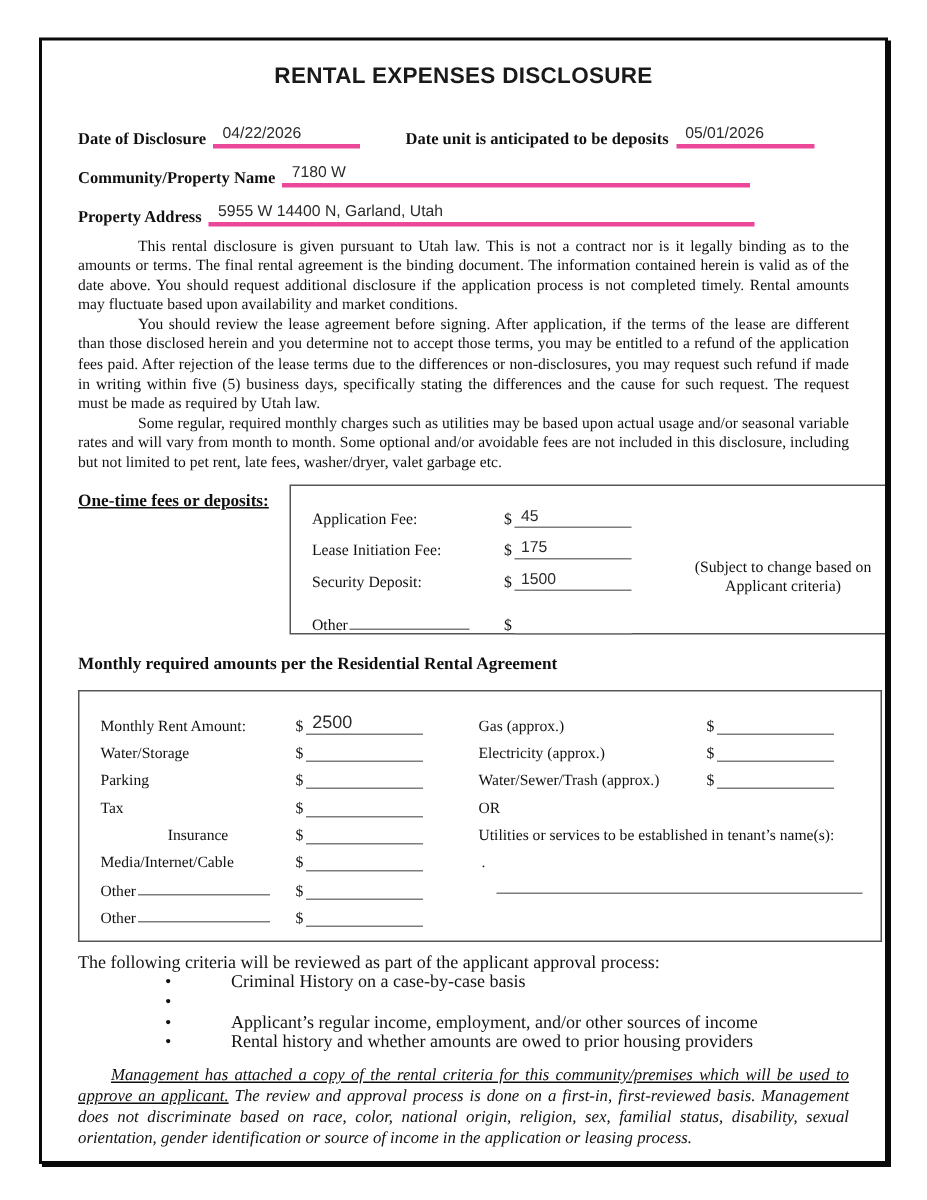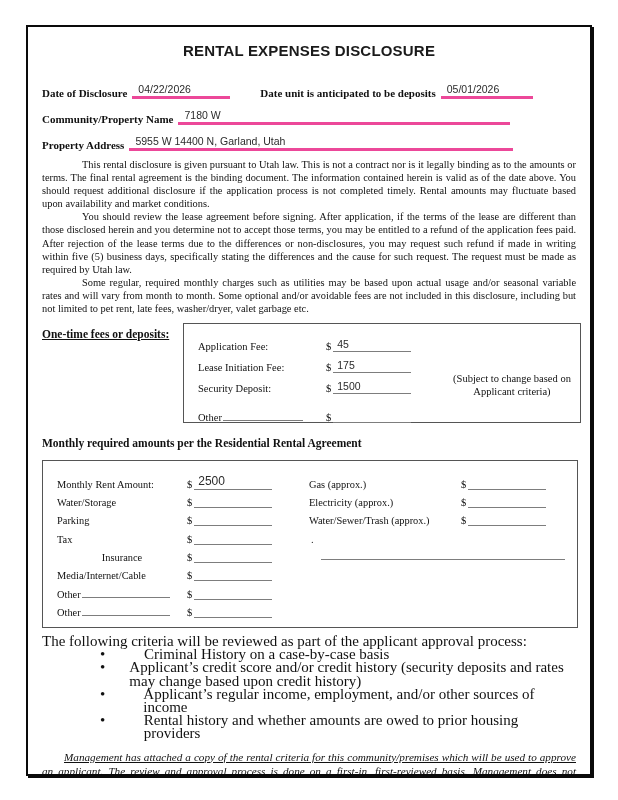--- a/index.html
+++ b/index.html
@@ -1,20 +1,20 @@
 <!DOCTYPE html>
 <html><head>
 <meta charset="utf-8">
 <style>
   html,body{margin:0;padding:0;background:#fff;}
   .page{position:relative;width:618px;height:800px;background:#fff;overflow:hidden;
         font-family:"Liberation Serif","DejaVu Serif",serif;color:#111;}
   .frame{position:absolute;left:26px;top:25px;width:566px;height:751px;box-sizing:border-box;
          background:#fff;border:2px solid #0a0a0a;box-shadow:2px 2px 0 #0a0a0a;
-         padding:0 14px;overflow:hidden;}
+         padding:0 24px;overflow:hidden;}
   .title{margin:0;padding-top:15px;text-align:center;
          font:700 15px/18px "Liberation Sans","DejaVu Sans",sans-serif;color:#1a1a1a;letter-spacing:.2px;}
   
   .fields{margin-top:13px;font-weight:700;font-size:11px;}
   .frow{display:flex;align-items:flex-end;height:26px;}
   .lbl{white-space:nowrap;}
   .fill{display:inline-block;border-bottom:3px solid #ec4899;margin-left:5px;position:relative;height:14px;}
   .val{position:absolute;left:6px;bottom:1px;font:10.5px "Liberation Sans","DejaVu Sans",sans-serif;
        font-weight:400;color:#2b2b2b;white-space:nowrap;}
   .w98{width:98px;} .w92{width:92px;} .grow{flex:1;}
@@ -39,21 +39,21 @@
   .mo-box{margin-top:11px;box-sizing:border-box;width:536px;height:168px;border:1px solid #555;
           padding:10px 12px 8px 14px;display:flex;}
   .col-l{width:252px;} .col-r{flex:1;}
   .mo-row{display:flex;align-items:flex-end;height:18.4px;font-size:10.4px;}
   .rent-val{font-size:12px;}
   .r-lbl{width:152px;white-space:nowrap;}
   .util-lbl{white-space:nowrap;font-size:10.4px;}
   .util-fill{display:block;margin-left:12px;border-bottom:1px solid #7d7d7d;position:relative;height:14px;}
   .dotline{padding-left:2px;font-size:10.4px;}
   
-  .criteria{margin-top:7px;font-size:15px;}
+  .criteria{margin-top:7px;font-size:12px;}
   .criteria .intro{line-height:13px;}
   .brow{display:flex;line-height:13.2px;padding-left:58px;}
   .bdot{width:44px;text-align:left;}
   
   .mgmt{margin-top:9px;font-style:italic;font-size:11.2px;line-height:14px;text-align:justify;text-indent:22px;}
   .mgmt .ul{text-decoration:underline;}
 </style>
 </head>
 <body>
 
@@ -183,38 +183,43 @@
         <div class="mo-row">
           <span class="r-lbl">Electricity (approx.)</span>
           <span class="dollar">$</span>
           <span class="m-fill"></span>
         </div>
         <div class="mo-row">
           <span class="r-lbl">Water/Sewer/Trash (approx.)</span>
           <span class="dollar">$</span>
           <span class="m-fill"></span>
         </div>
+        <div class="mo-row">
+          <span>OR</span>
+        </div>
+        <div class="mo-row">
+          <span class="util-lbl">Utilities or services to be established in tenant’s name(s):</span>
+        </div>
         <div class="mo-row dotline">
           <span>.</span>
         </div>
         <div class="mo-row" style="display:block;">
           <span class="util-fill"></span>
         </div>
       </div>
     </div>
 
     <div class="criteria">
       <div class="intro">The following criteria will be reviewed as part of the applicant approval process:</div>
       <div class="brow">
         <span class="bdot">•</span>
         <span>Criminal History on a case-by-case basis</span>
       </div>
       <div class="brow">
         <span class="bdot">•</span>
-        <span>Applicant’s credit score and/or credit history (security deposits and rates may change based upon credit history)</span>
       </div>
       <div class="brow">
         <span class="bdot">•</span>
         <span>Applicant’s regular income, employment, and/or other sources of income</span>
       </div>
       <div class="brow">
         <span class="bdot">•</span>
         <span>Rental history and whether amounts are owed to prior housing providers</span>
       </div>
     </div>

